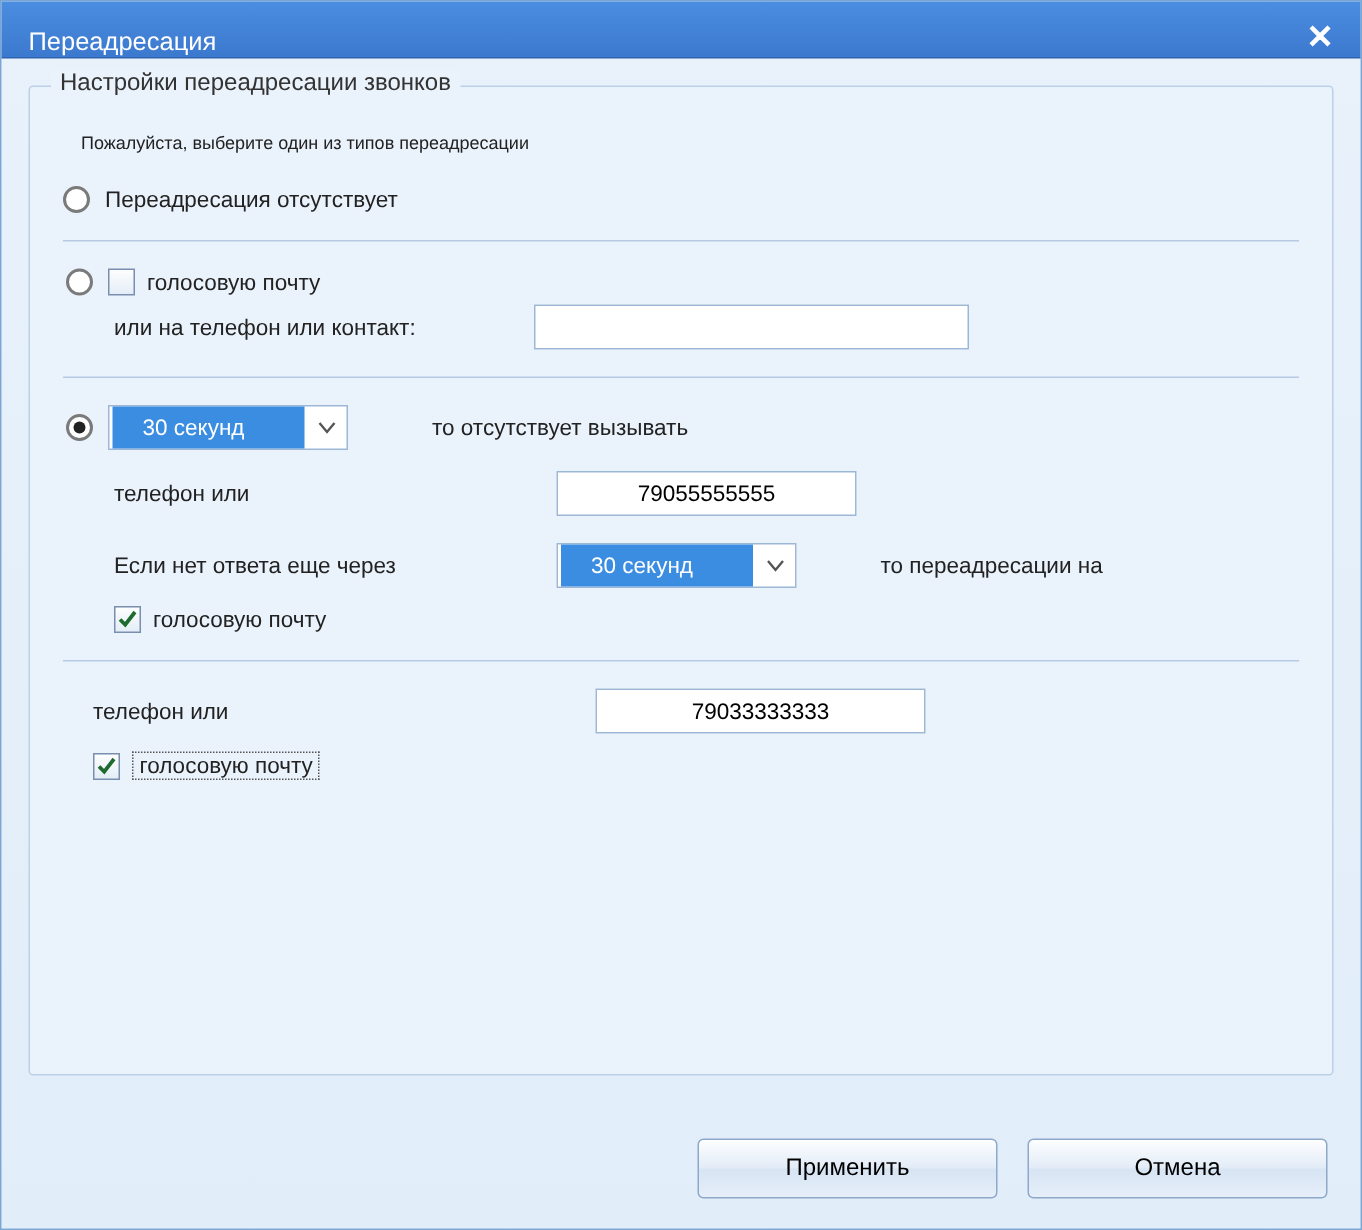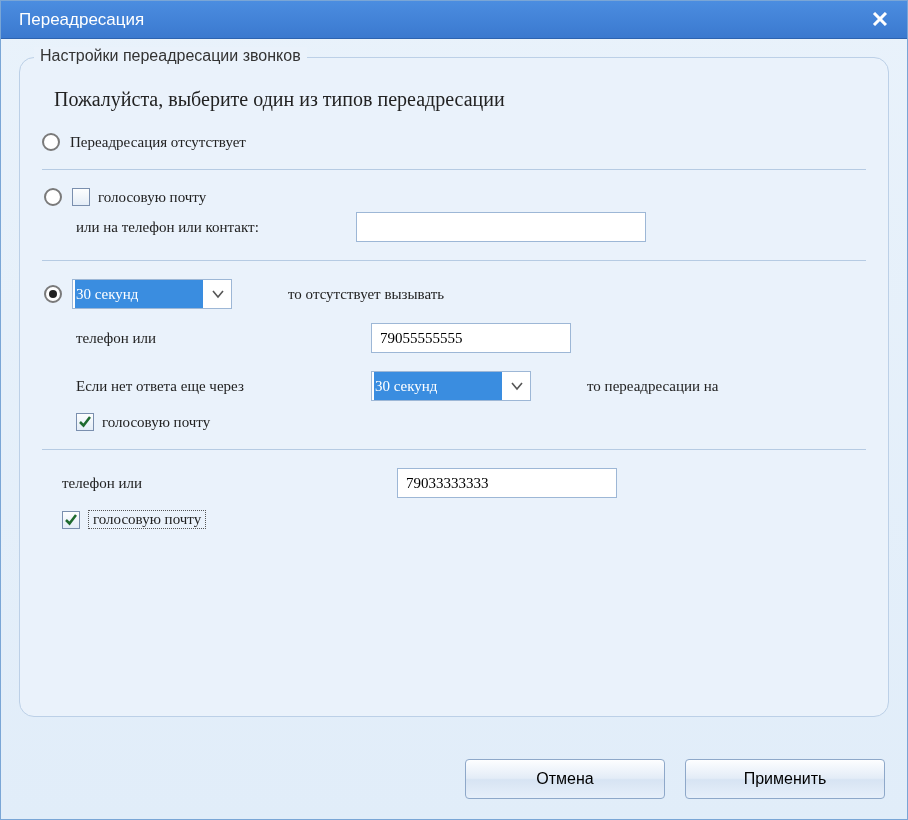--- a/index.html
+++ b/index.html
@@ -14,71 +14,69 @@
     width: 908px;
     height: 820px;
     background: linear-gradient(#e9f2fb, #e1edf9);
     border: 1px solid #7aa6d6;
     position: relative;
   }
   .titlebar {
     height: 38px;
     background: linear-gradient(#4b8de0, #3b79cf);
     display: flex;
-    align-items: center;
+    align-items: flex-end;
     padding: 0 14px 0 18px;
     color: #fff;
     font-size: 17px;
     border-bottom: 1px solid #2d63b0;
     justify-content: space-between;
   }
   .close-x {
     color: #fff;
     font-size: 22px;
     font-weight: bold;
     cursor: pointer;
     width: 26px;
     text-align: center;
   }
   .content {
     padding: 18px 18px 14px 18px;
   }
   .groupbox {
     border: 1px solid #bcd0e7;
-    border-radius: 15px;
+    border-radius: 3px;
     padding: 24px 22px 22px 22px;
     position: relative;
     background: #eaf2fb;
     height: 660px;
   }
   .groupbox-label {
     position: absolute;
     top: -11px;
     left: 14px;
     background: #eaf2fb;
     padding: 0 6px;
     font-size: 16px;
     color: #333;
   }
   .instr {
     margin: 6px 0 22px 12px;
-    font-size: 20px;
-    font-family: Liberation Serif, serif;
+    font-size: 12px;
   }
   .hr {
     border: 0;
     border-top: 1px solid #b6cbe3;
     margin: 18px 0;
   }
   .row {
     display: flex;
     align-items: center;
     margin: 6px 0;
     flex-wrap: wrap;
-    font-family: Liberation Serif, serif;
   }
   .radio {
     width: 18px; height: 18px;
     border: 2px solid #7a7a7a;
     border-radius: 50%;
     margin-right: 10px;
     display: inline-flex;
     align-items: center;
     justify-content: center;
     background: #fff;
@@ -103,32 +101,33 @@
   }
   .check-svg { width: 14px; height: 14px; display: none; }
   .checkbox.checked .check-svg { display: block; }
   .txt-input {
     border: 1px solid #9db7d6;
     background: #fff;
     height: 30px;
     padding: 12px 8px;
     font-size: 15px;
     font-family: inherit;
+    text-align: center;
   }
   .combo {
     display: inline-flex;
     align-items: center;
     border: 1px solid #9db7d6;
     background: #fff;
     height: 30px;
     width: 160px;
   }
   .combo-text {
     flex: 1;
-    padding: 0 1px;
+    padding: 0 20px;
     background: #3a8de0;
     color: #fff;
     height: 100%;
     display: flex;
     align-items: center;
     margin: 2px;
   }
   .combo-arrow {
     width: 26px;
     display: flex;
@@ -265,16 +264,16 @@
               </svg>
           </span>
           <span class="focus-box">голосовую почту</span>
         </div>
       </div>
 
     </div>
   </div>
 
   <div class="button-bar">
+    <button class="btn">Применить</button>
     <button class="btn">Отмена</button>
-    <button class="btn">Применить</button>
   </div>
 </div>
 
 </body></html>

